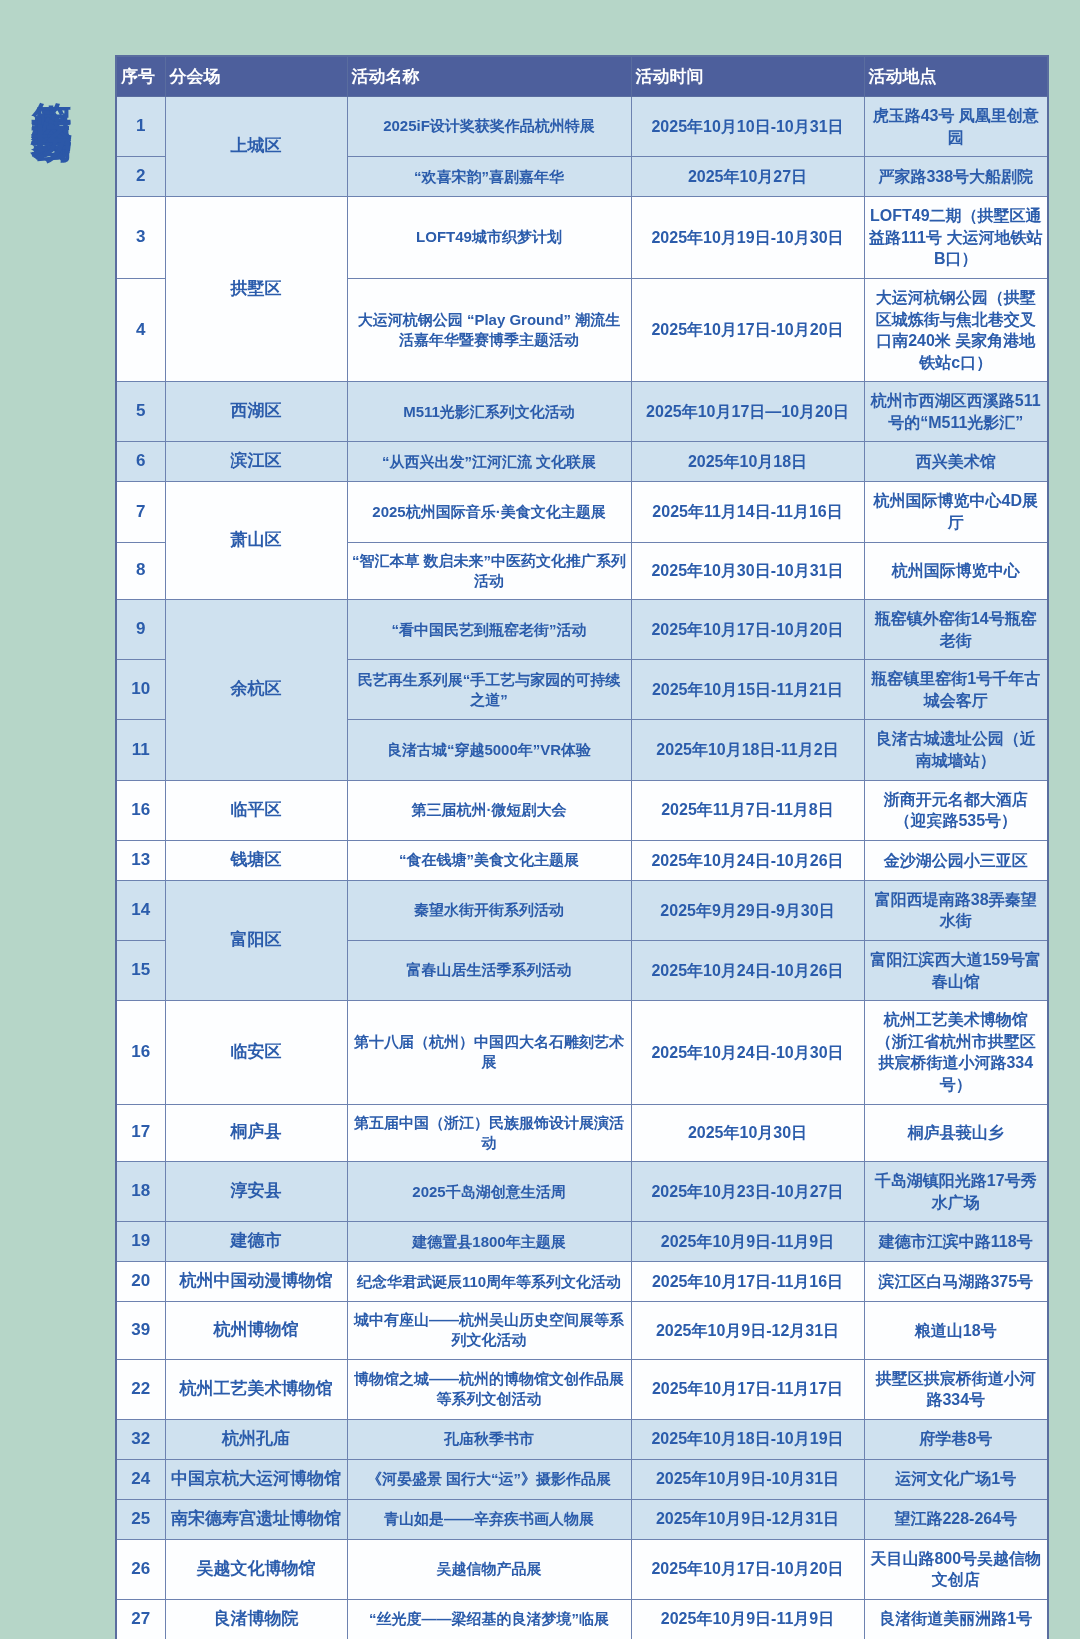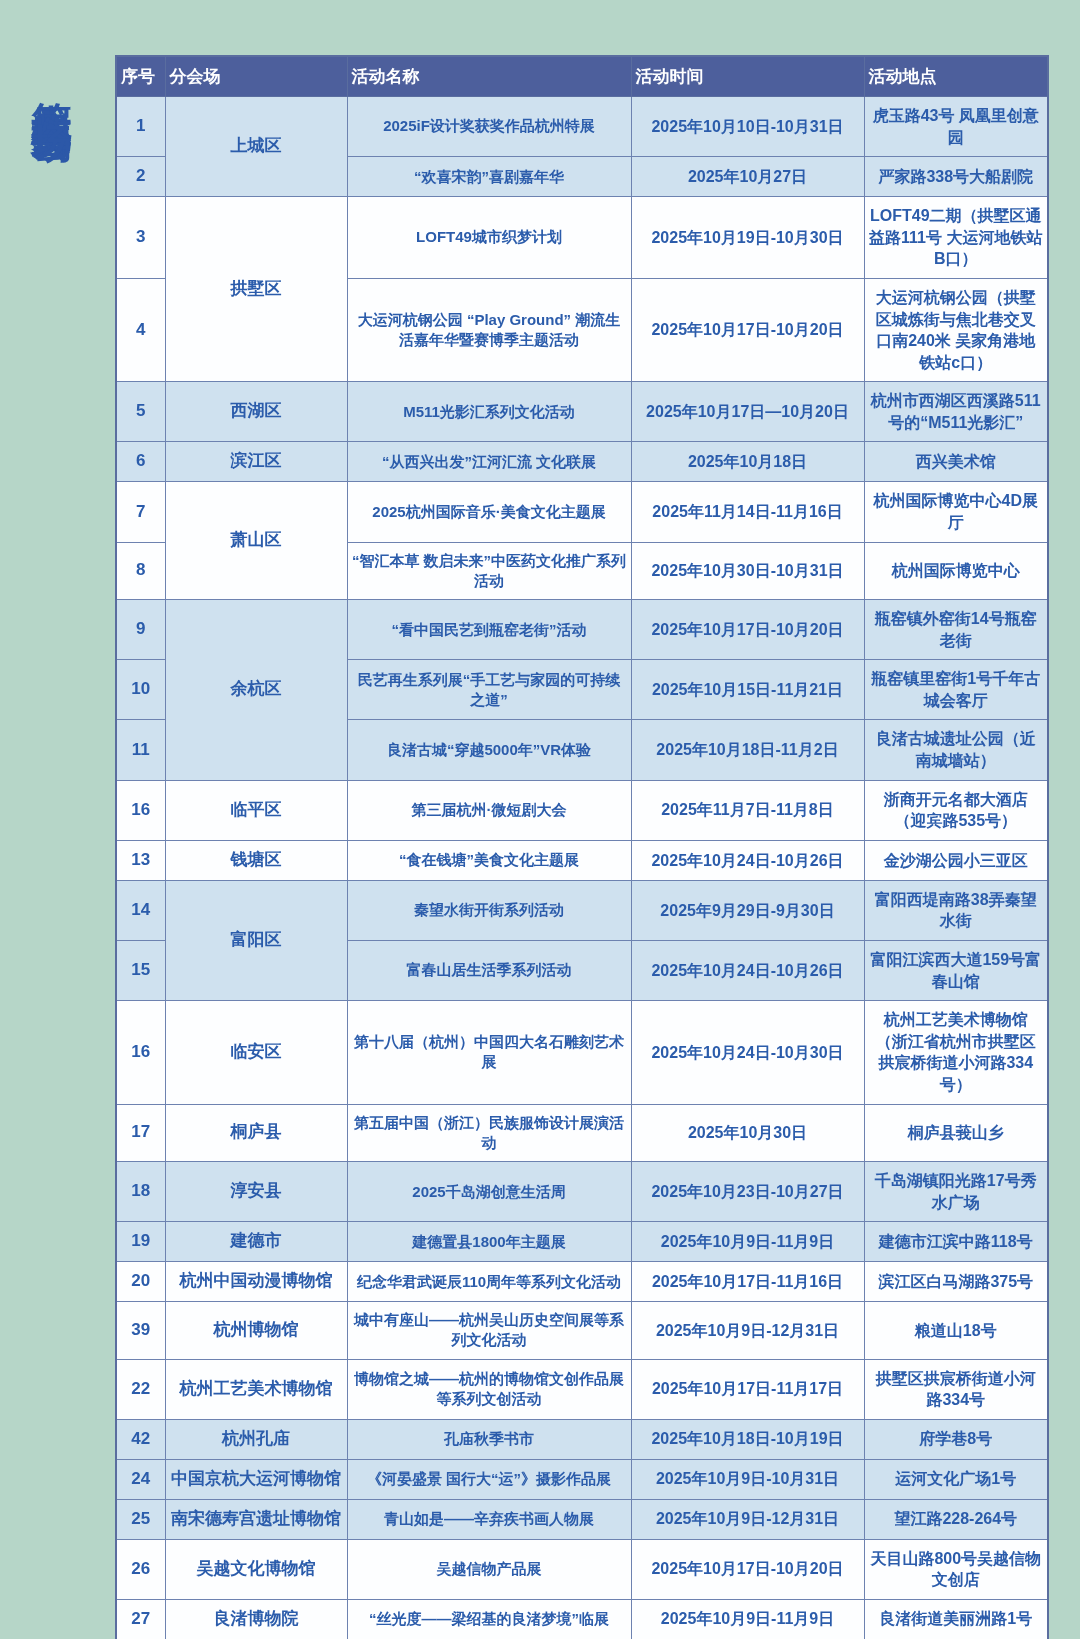--- a/index.html
+++ b/index.html
@@ -225,21 +225,21 @@
           <td class="cell-location">粮道山18号</td>
         </tr>
         <tr class="row-white">
           <td class="cell-no">22</td>
           <td class="cell-venue">杭州工艺美术博物馆</td>
           <td class="cell-name">博物馆之城——杭州的博物馆文创作品展等系列文创活动</td>
           <td class="cell-time">2025年10月17日-11月17日</td>
           <td class="cell-location">拱墅区拱宸桥街道小河路334号</td>
         </tr>
         <tr class="row-blue">
-          <td class="cell-no">42</td>
+          <td class="cell-no">32</td>
           <td class="cell-venue">杭州孔庙</td>
           <td class="cell-name">孔庙秋季书市</td>
           <td class="cell-time">2025年10月18日-10月19日</td>
           <td class="cell-location">府学巷8号</td>
         </tr>
         <tr class="row-blue">
           <td class="cell-no">24</td>
           <td class="cell-venue">中国京杭大运河博物馆</td>
           <td class="cell-name">《河晏盛景 国行大“运”》摄影作品展</td>
           <td class="cell-time">2025年10月9日-10月31日</td>

